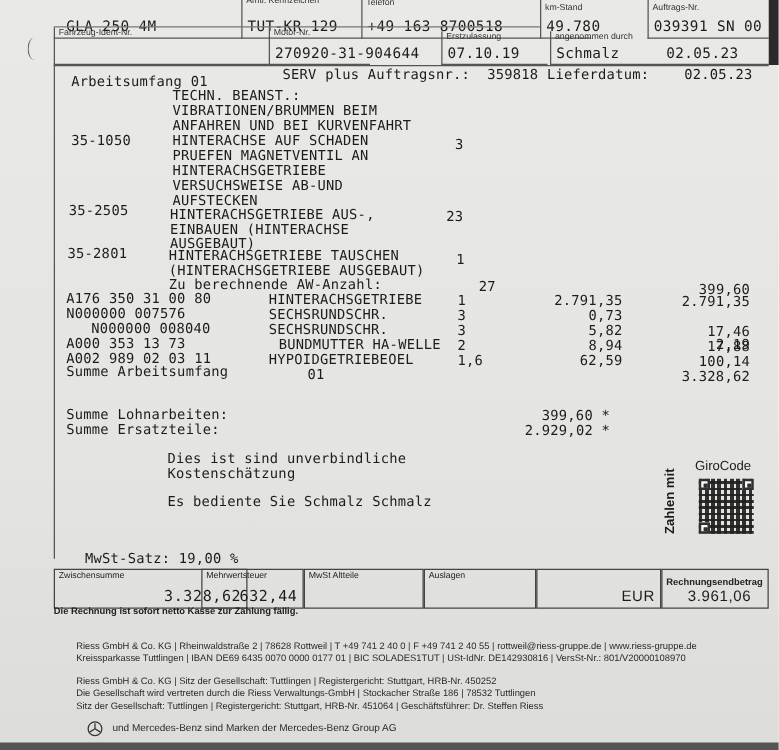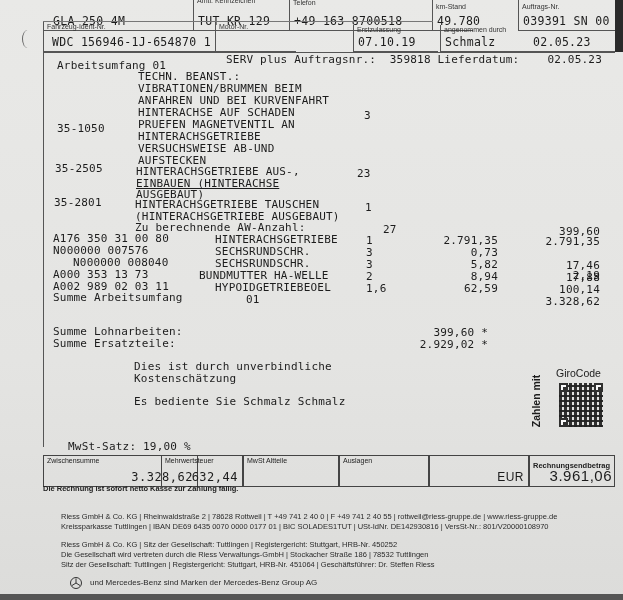--- a/index.html
+++ b/index.html
@@ -61,24 +61,24 @@
     <span class="hdr-value mono" style="bottom:3px;">49.780</span>
   </div>
   <div class="hdr-cell" style="left:518px;top:0;width:97px;height:31px;border-bottom:1px solid #555;">
     <span class="hdr-label" style="top:3px;">Auftrags-Nr.</span>
     <span class="hdr-value mono" style="bottom:2px;">039391 SN 00</span>
   </div>
   <div class="abs" style="left:43px;top:21px;width:390px;height:1px;background:#777;"></div>
 
   <div class="hdr-cell" style="left:43px;top:22px;width:172px;height:30px;">
     <span class="hdr-label">Fahrzeug-Ident-Nr.</span>
-    <span class="hdr-value mono" style="left:8px;">WDC 156946-1J-654870 1</span>
   </div>
   <div class="hdr-cell" style="left:215px;top:22px;width:81px;height:30px;">
     <span class="hdr-label">Motor-Nr.</span>
+    <span class="hdr-value mono">270920-31-904644</span>
   </div>
   <div class="hdr-cell" style="left:353px;top:25px;width:85px;height:27px;">
     <span class="hdr-label">Erstzulassung</span>
     <span class="hdr-value mono">07.10.19</span>
   </div>
   <div class="hdr-cell" style="left:440px;top:25px;width:175px;height:27px;">
     <span class="hdr-label">angenommen durch</span>
     <span class="hdr-value mono">Schmalz</span>
     <span class="hdr-value mono" style="left:92px;">02.05.23</span>
   </div>
@@ -90,32 +90,32 @@
 
 <div class="line" style="left:226px;top:54px;"><span>SERV plus Auftragsnr.:</span>  <span>359818</span> <span>Lieferdatum:</span></div>
 <div class="line r" style="left:520px;width:82px;top:54px;">02.05.23</div>
 
 <div class="line" style="left:57px;top:60px;">Arbeitsumfang 01</div>
 
 <div class="line" style="left:138px;top:71px;">TECHN. BEANST.:</div>
 <div class="line" style="left:138px;top:83px;">VIBRATIONEN/BRUMMEN BEIM</div>
 <div class="line" style="left:138px;top:95px;">ANFAHREN UND BEI KURVENFAHRT</div>
 
-<div class="line" style="left:57px;top:107px;margin-top:16px;">35-1050</div>
+<div class="line" style="left:57px;top:107px;">35-1050</div>
 <div class="line" style="left:138px;top:107px;">HINTERACHSE AUF SCHADEN</div>
 <div class="line" style="left:364px;top:110px;">3</div>
 <div class="line" style="left:138px;top:119px;text-align:right;">PRUEFEN MAGNETVENTIL AN</div>
 <div class="line" style="left:138px;top:131px;">HINTERACHSGETRIEBE</div>
 <div class="line" style="left:138px;top:143px;">VERSUCHSWEISE AB-UND</div>
 <div class="line" style="left:138px;top:155px;">AUFSTECKEN</div>
 
 <div class="line" style="left:55px;top:163px;">35-2505</div>
 <div class="line" style="left:136px;top:166px;">HINTERACHSGETRIEBE AUS-,</div>
 <div class="line" style="left:357px;top:168px;">23</div>
-<div class="line" style="left:136px;top:178px;text-decoration:underline;">EINBAUEN (HINTERACHSE</div>
+<div class="line" style="left:136px;top:178px;">EINBAUEN (HINTERACHSE</div>
 <div class="line" style="left:136px;top:189px;">AUSGEBAUT)</div>
 
 <div class="line" style="left:54px;top:197px;">35-2801</div>
 <div class="line" style="left:135px;top:199px;">HINTERACHSGETRIEBE TAUSCHEN</div>
 <div class="line" style="left:365px;top:202px;">1</div>
 <div class="line" style="left:135px;top:211px;">(HINTERACHSGETRIEBE AUSGEBAUT)</div>
 
 <div class="line" style="left:135px;top:222px;">Zu berechnende AW-Anzahl:</div>
 <div class="line" style="left:383px;top:224px;">27</div>
 <div class="line r" style="left:520px;width:80px;top:226px;">399,60</div>
@@ -137,21 +137,21 @@
   </div>
   <div>
     <div class="line" style="left:53px;top:257px;padding-left:20px;">N000000 008040</div>
     <div class="line" style="left:215px;top:258px;">SECHSRUNDSCHR.</div>
     <div class="line" style="left:366px;top:259px;">3</div>
     <div class="line r" style="left:400px;width:98px;top:259px;">5,82</div>
     <div class="line r" style="left:500px;width:100px;top:260px;">17,46</div>
   </div>
   <div>
     <div class="line" style="left:53px;top:269px;">A000 353 13 73</div>
-    <div class="line" style="left:199px;top:270px;">BUNDMUTTER HA-WELLE</div>
+    <div class="line" style="left:223px;top:270px;">BUNDMUTTER HA-WELLE</div>
     <div class="line" style="left:366px;top:271px;">2</div>
     <div class="line r" style="left:400px;width:98px;top:271px;">8,94</div>
     <div class="line r" style="left:500px;width:100px;top:272px;">17,88</div>
   </div>
   <div>
     <div class="line" style="left:53px;top:281px;">A002 989 02 03 11</div>
     <div class="line" style="left:215px;top:282px;">HYPOIDGETRIEBEOEL</div>
     <div class="line" style="left:366px;top:283px;">1,6</div>
     <div class="line r" style="left:400px;width:98px;top:283px;">62,59</div>
     <div class="line r" style="left:500px;width:100px;top:284px;">100,14</div>
@@ -160,21 +160,21 @@
 
 <div class="line" style="left:53px;top:292px;">Summe Arbeitsumfang</div>
 <div class="line" style="left:246px;top:294px;">01</div>
 <div class="line r" style="left:500px;width:100px;top:296px;">3.328,62</div>
 
 <div class="line" style="left:53px;top:326px;">Summe Lohnarbeiten:</div>
 <div class="line r" style="left:380px;width:108px;top:327px;">399,60 *</div>
 <div class="line" style="left:53px;top:338px;text-align:center;">Summe Ersatzteile:</div>
 <div class="line r" style="left:380px;width:108px;top:339px;">2.929,02 *</div>
 
-<div class="line" style="left:134px;top:361px;">Dies ist durch unverbindliche</div>
+<div class="line" style="left:134px;top:361px;">Dies ist sind unverbindliche</div>
 <div class="line" style="left:134px;top:373px;">Kostenschätzung</div>
 <div class="line" style="left:134px;top:396px;">Es bediente Sie Schmalz Schmalz</div>
 
 <div class="line" style="left:68px;top:441px;">MwSt-Satz: 19,00 %</div>
 
 <div>
   <div class="abs sans" style="left:556px;top:367px;font-size:10.5px;">GiroCode</div>
   <div class="abs sans" style="left:506px;top:395px;font-size:10.5px;font-weight:bold;transform:rotate(-90deg);transform-origin:center;width:60px;text-align:center;">Zahlen mit</div>
   <div class="qr">
     <div class="fp" style="left:0;top:0;"></div>
@@ -196,21 +196,21 @@
     <span class="tot-label">MwSt Altteile</span>
   </div>
   <div class="tot" style="left:339px;width:90px;">
     <span class="tot-label">Auslagen</span>
   </div>
   <div class="tot" style="left:429px;width:100px;">
     <span class="tot-val sans" style="font-size:12px;">EUR</span>
   </div>
   <div class="tot" style="left:529px;width:86px;">
     <span class="tot-label" style="font-weight:bold;font-size:7.5px;top:5px;">Rechnungsendbetrag</span>
-    <span class="tot-val sans" style="font-size:15px;right:2px;text-align:right;">3.961,06</span>
+    <span class="tot-val sans" style="font-size:12px;right:13px;text-align:right;">3.961,06</span>
   </div>
 </div>
 
 <div class="abs sans" style="left:43px;top:484px;font-size:7.5px;font-weight:bold;color:#222;">Die Rechnung ist sofort netto Kasse zur Zahlung fällig.</div>
 
 <div>
   <div class="footer" style="top:512px;">Riess GmbH &amp; Co. KG | Rheinwaldstraße 2 | 78628 Rottweil | T +49 741 2 40 0 | F +49 741 2 40 55 | rottweil@riess-gruppe.de | www.riess-gruppe.de</div>
   <div class="footer" style="top:522px;">Kreissparkasse Tuttlingen | IBAN DE69 6435 0070 0000 0177 01 | BIC SOLADES1TUT | USt-IdNr. DE142930816 | VersSt-Nr.: 801/V20000108970</div>
   <div class="footer" style="top:540px;">Riess GmbH &amp; Co. KG | Sitz der Gesellschaft: Tuttlingen | Registergericht: Stuttgart, HRB-Nr. 450252</div>
   <div class="footer" style="top:550px;">Die Gesellschaft wird vertreten durch die Riess Verwaltungs-GmbH | Stockacher Straße 186 | 78532 Tuttlingen</div>

